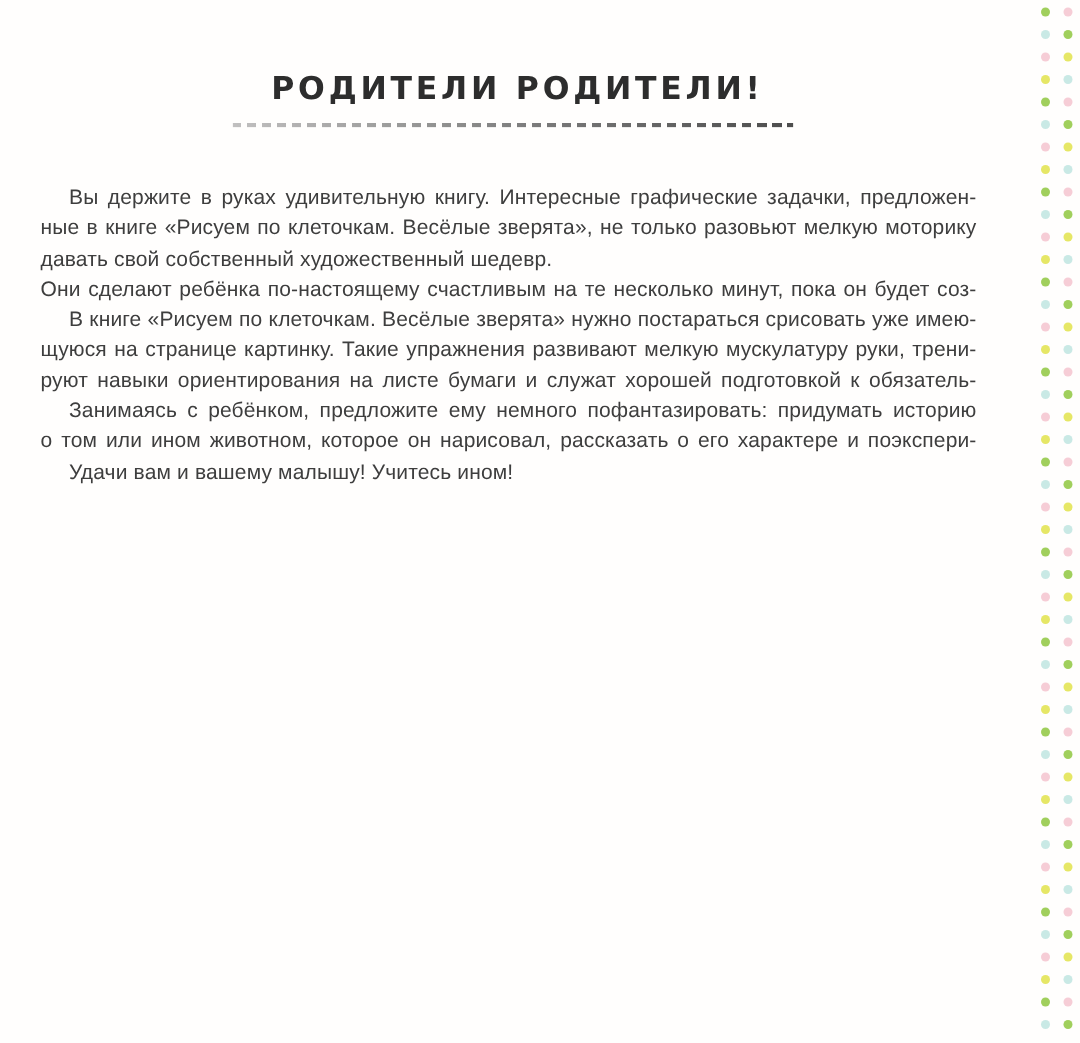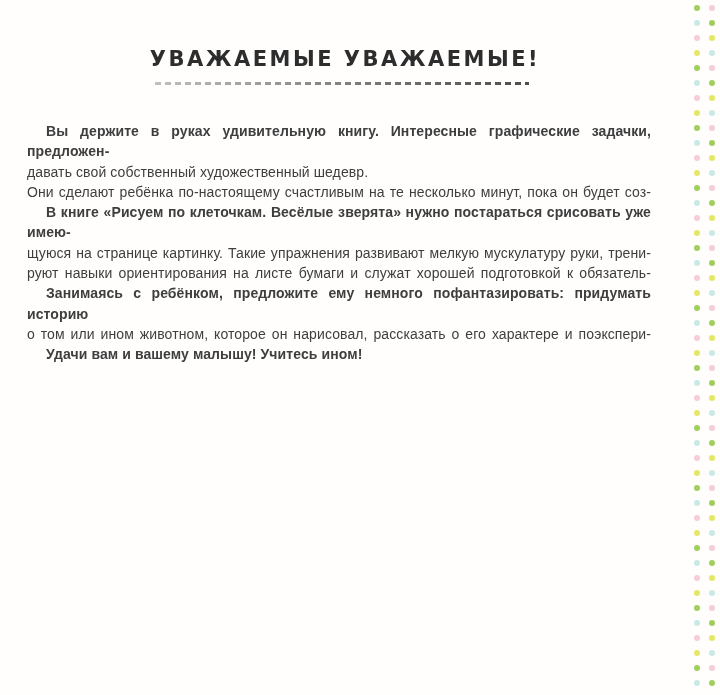--- a/index.html
+++ b/index.html
@@ -51,21 +51,20 @@
     color: #3e3e3e;
     letter-spacing: 0.1px;
   }
   .text-block .line {
     text-align: justify;
     text-align-last: justify;
     white-space: normal;
   }
   .text-block .line.first {
     text-indent: 19px;
-    font-weight: bold;
   }
   .text-block .line.last {
     text-align-last: left;
   }
   .dot-decoration {
     position: absolute;
     inset: 0;
     pointer-events: none;
   }
   .dot {
@@ -73,26 +72,27 @@
     width: 6px;
     height: 6px;
     border-radius: 50%;
   }
 </style>
 </head>
 <body>
 
 <div class="book-page">
 
-  <h1 class="page-title">УВАЖАЕМЫЕ УВАЖАЕМЫЕ!</h1>
+  <h1 class="page-title">РОДИТЕЛИ РОДИТЕЛИ!</h1>
 
   <div class="title-separator"></div>
 
   <div class="text-block">
       <div class="line first">Вы держите в руках удивительную книгу. Интересные графические задачки, предложен-</div>
+      <div class="line">ные в книге «Рисуем по клеточкам. Весёлые зверята», не только разовьют мелкую моторику</div>
       <div class="line last">давать свой собственный художественный шедевр.</div>
       <div class="line">Они сделают ребёнка по-настоящему счастливым на те несколько минут, пока он будет соз-</div>
       <div class="line first">В книге «Рисуем по клеточкам. Весёлые зверята» нужно постараться срисовать уже имею-</div>
       <div class="line">щуюся на странице картинку. Такие упражнения развивают мелкую мускулатуру руки, трени-</div>
       <div class="line">руют навыки ориентирования на листе бумаги и служат хорошей подготовкой к обязатель-</div>
       <div class="line first">Занимаясь с ребёнком, предложите ему немного пофантазировать: придумать историю</div>
       <div class="line">о том или ином животном, которое он нарисовал, рассказать о его характере и поэкспери-</div>
       <div class="line first last">Удачи вам и вашему малышу! Учитесь ином!</div>
     </div>
 

